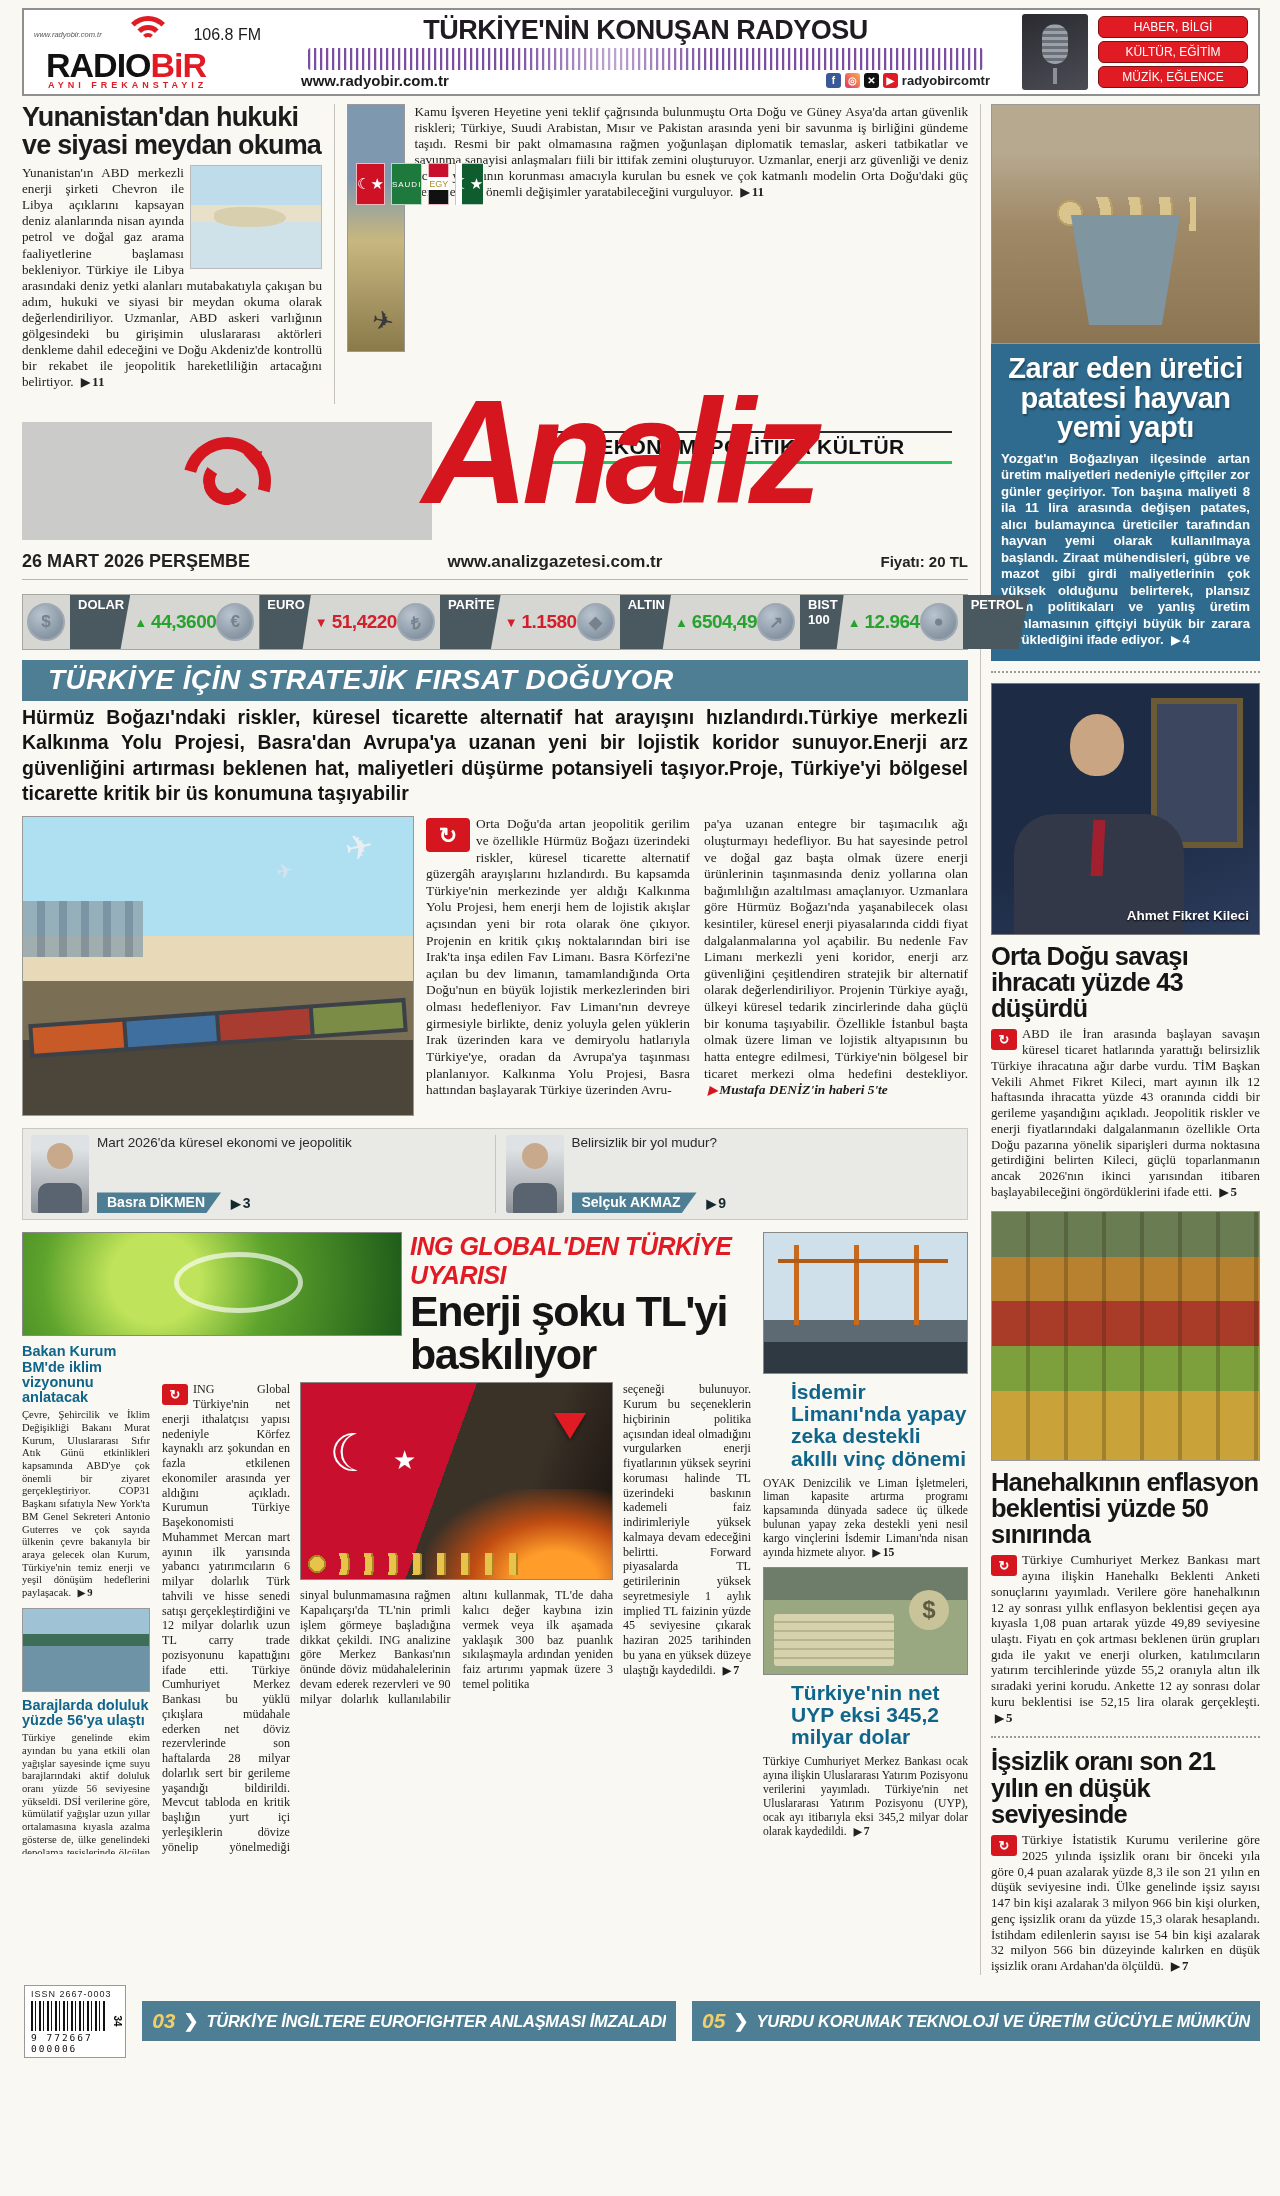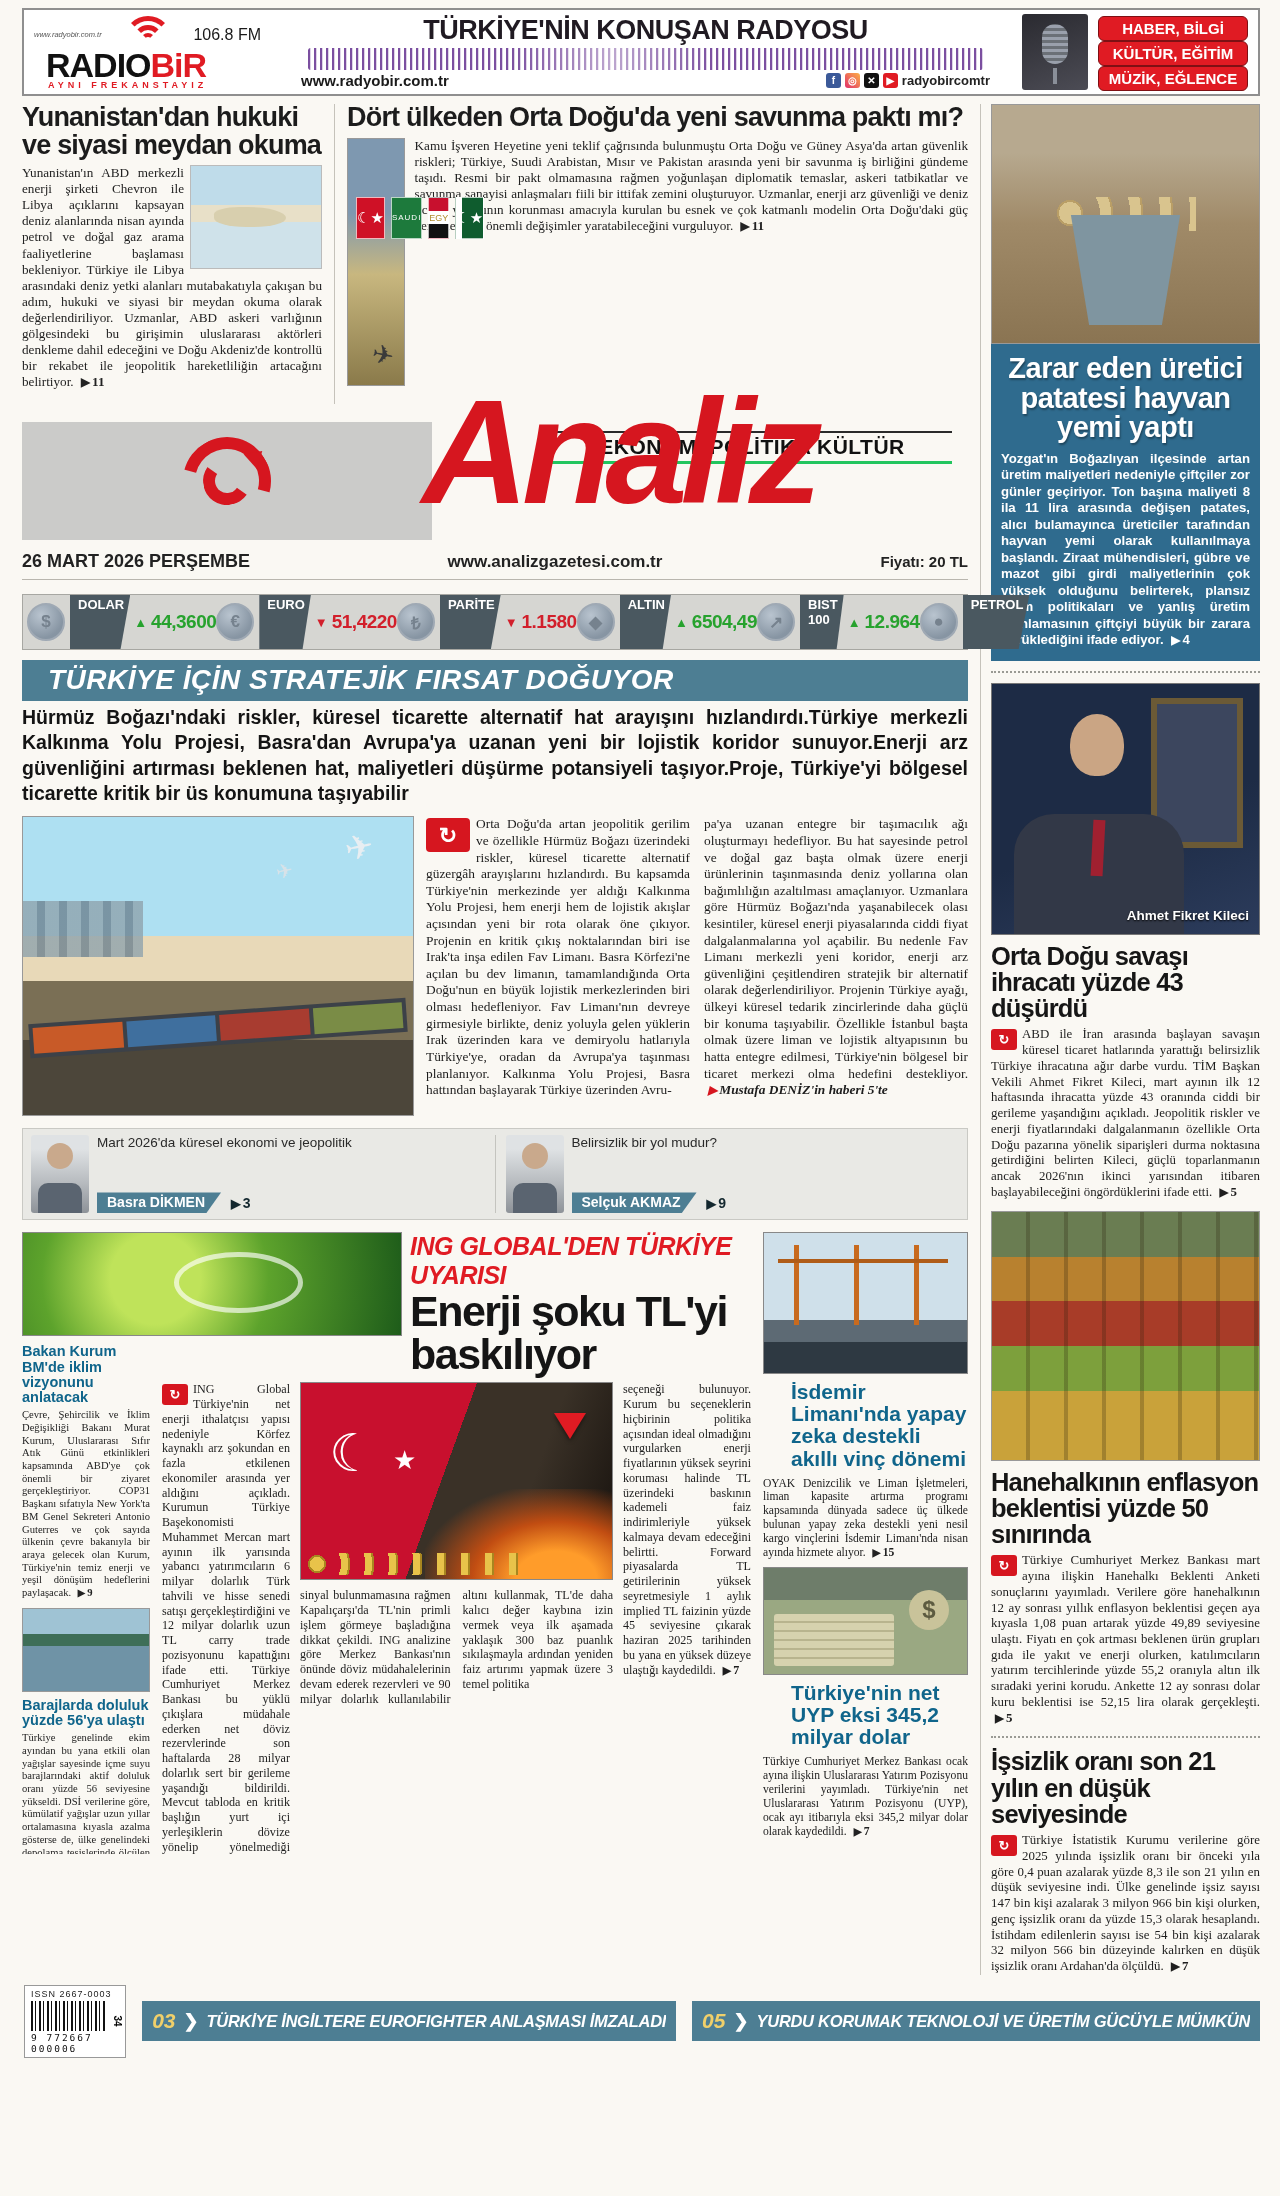--- a/index.html
+++ b/index.html
@@ -28,21 +28,21 @@
   .rb-bottomrow { width:94%; display:flex; justify-content:space-between; align-items:center; }
   .rb-url2 { font-size:15px; font-weight:600; color:#1a1a1a; }
   .rb-social { display:flex; align-items:center; gap:4px; font-size:13px; font-weight:700; color:#222; }
   .rb-social b { display:inline-flex; width:15px; height:15px; border-radius:3px; color:#fff; font-size:10px; align-items:center; justify-content:center; }
   .ic-fb{ background:#3b5998; } .ic-ig{ background:linear-gradient(45deg,#e1306c,#fcaf45); } .ic-x{ background:#111; } .ic-yt{ background:#e01b23; }
   .rb-mic { width:66px; background:linear-gradient(160deg,#2a2a30,#4c4c55); border-radius:3px; position:relative; }
   .rb-mic i { position:absolute; left:50%; top:10px; transform:translateX(-50%); width:26px; height:40px; border-radius:13px;
       background:repeating-linear-gradient(0deg,#9aa0ac 0 3px,#6b7077 3px 6px); }
   .rb-mic u { position:absolute; left:50%; bottom:6px; transform:translateX(-50%); width:4px; height:16px; background:#8a8f99; }
   .rb-badges { width:150px; display:flex; flex-direction:column; justify-content:space-between; padding:2px 0; }
-  .rb-badge { background:#e01b23; color:#fff; font-weight:700; font-size:15px; text-align:center; border-radius:6px; border:1px solid #7e1014; padding:3px 2px; }
+  .rb-badge { background:#e01b23; color:#fff; font-weight:400; font-size:12px; text-align:center; border-radius:6px; border:1px solid #7e1014; padding:3px 2px; }
 
   
   .main-flex { display:flex; gap:12px; margin-top:8px;justify-content:space-between; }
   .left-main { width:946px; }
   .rail { flex:1; border-left:1px solid #c5c2ba; padding-left:10px; }
 
   
   .top-row { display:flex; gap:12px; height:300px; overflow:hidden; }
   .art { overflow:hidden; }
   .art-yunan { width:300px; }
@@ -260,21 +260,20 @@
           <h2 class="art-title">Yunanistan'dan hukuki ve siyasi meydan okuma</h2>
           <div class="art-body">
             <span class="map-img">
                 <i></i>
               </span>
             <span>Yunanistan'ın ABD merkezli enerji şirketi Chevron ile Libya açıklarını kapsayan deniz alanlarında nisan ayında petrol ve doğal gaz arama faaliyetlerine başlaması bekleniyor. Türkiye ile Libya arasındaki deniz yetki alanları mutabakatıyla çakışan bu adım, hukuki ve siyasi bir meydan okuma olarak değerlendiriliyor. Uzmanlar, ABD askeri varlığının gölgesindeki bu girişimin uluslararası aktörleri denkleme dahil edeceğini ve Doğu Akdeniz'de kontrollü bir rekabet ile jeopolitik hareketliliğin artacağını belirtiyor.</span>
             <span class="jump">11</span>
           </div>
         </article>
         <article class="art art-pakt">
-          <h2 class="art-title">Dört ülkeden Orta Doğu'da yeni savunma paktı mı?</h2>
           <div class="pakt-inner">
             <div class="pakt-img">
               <div class="flagrow">
                 <span class="flag flag-tr">☾★</span>
                 <span class="flag flag-sa">SAUDI</span>
                 <span class="flag flag-eg">EGY</span>
                 <span class="flag flag-pk">☾★</span>
               </div>
               <span class="pakt-jet">✈</span>
 

